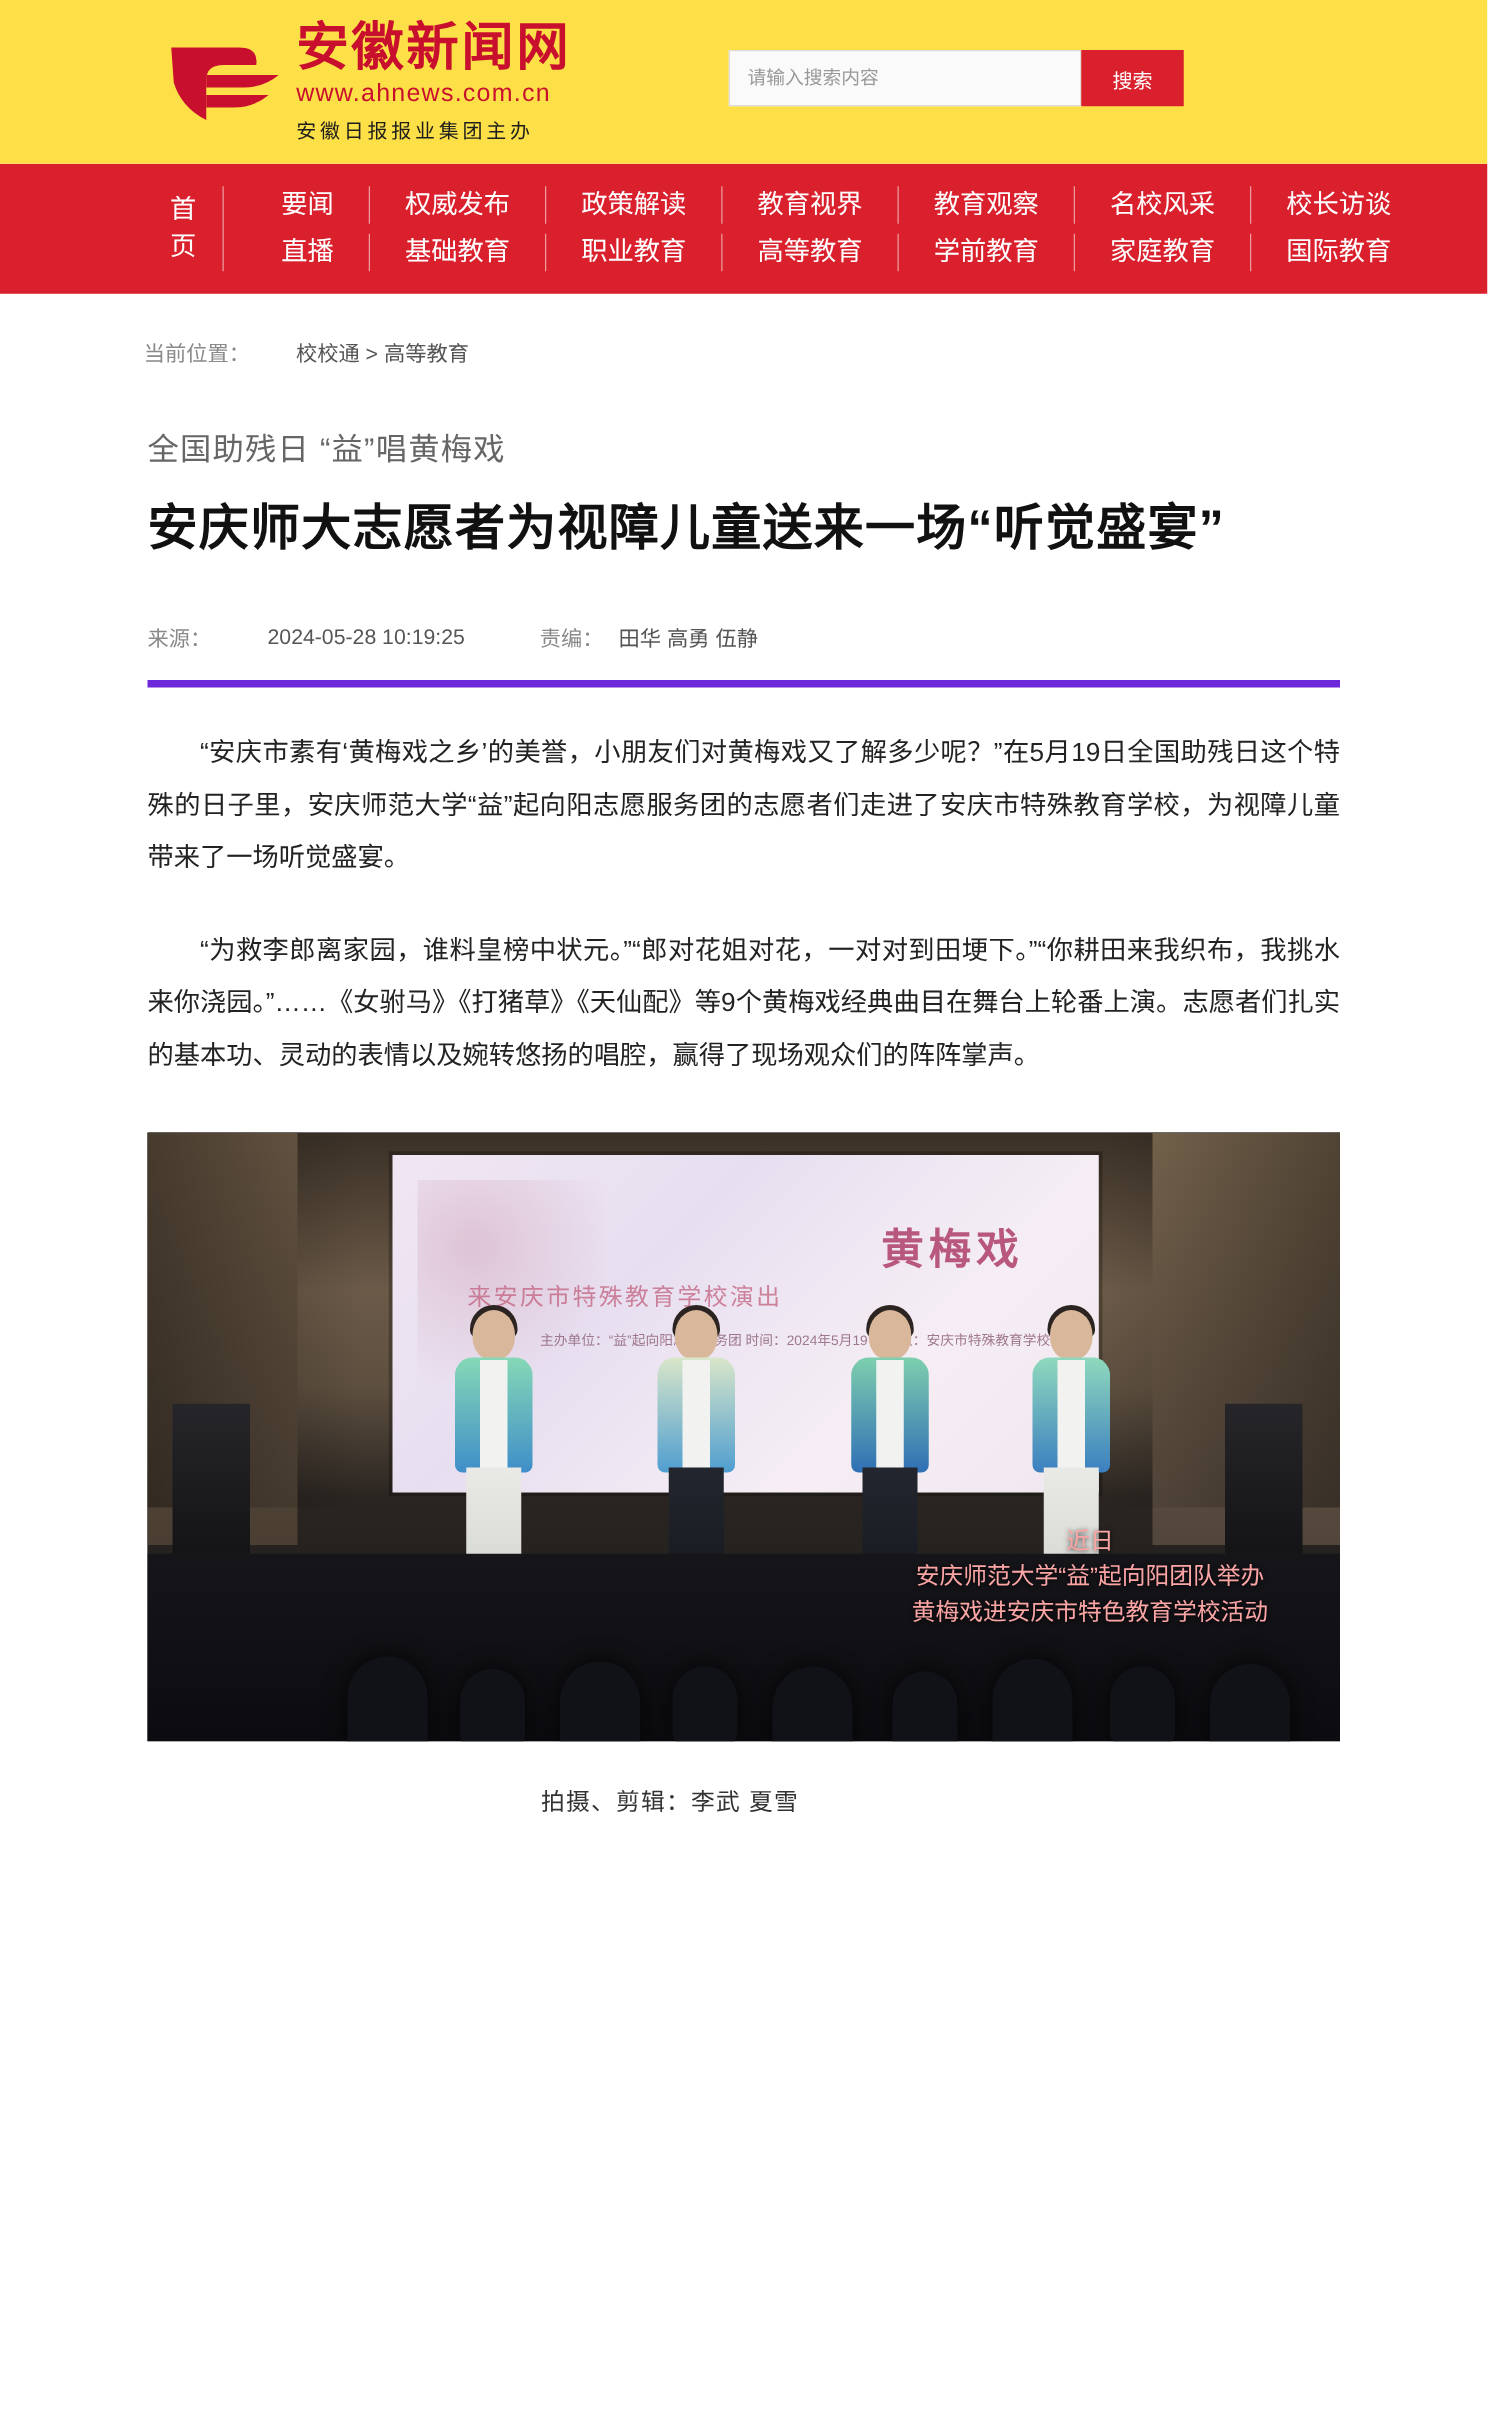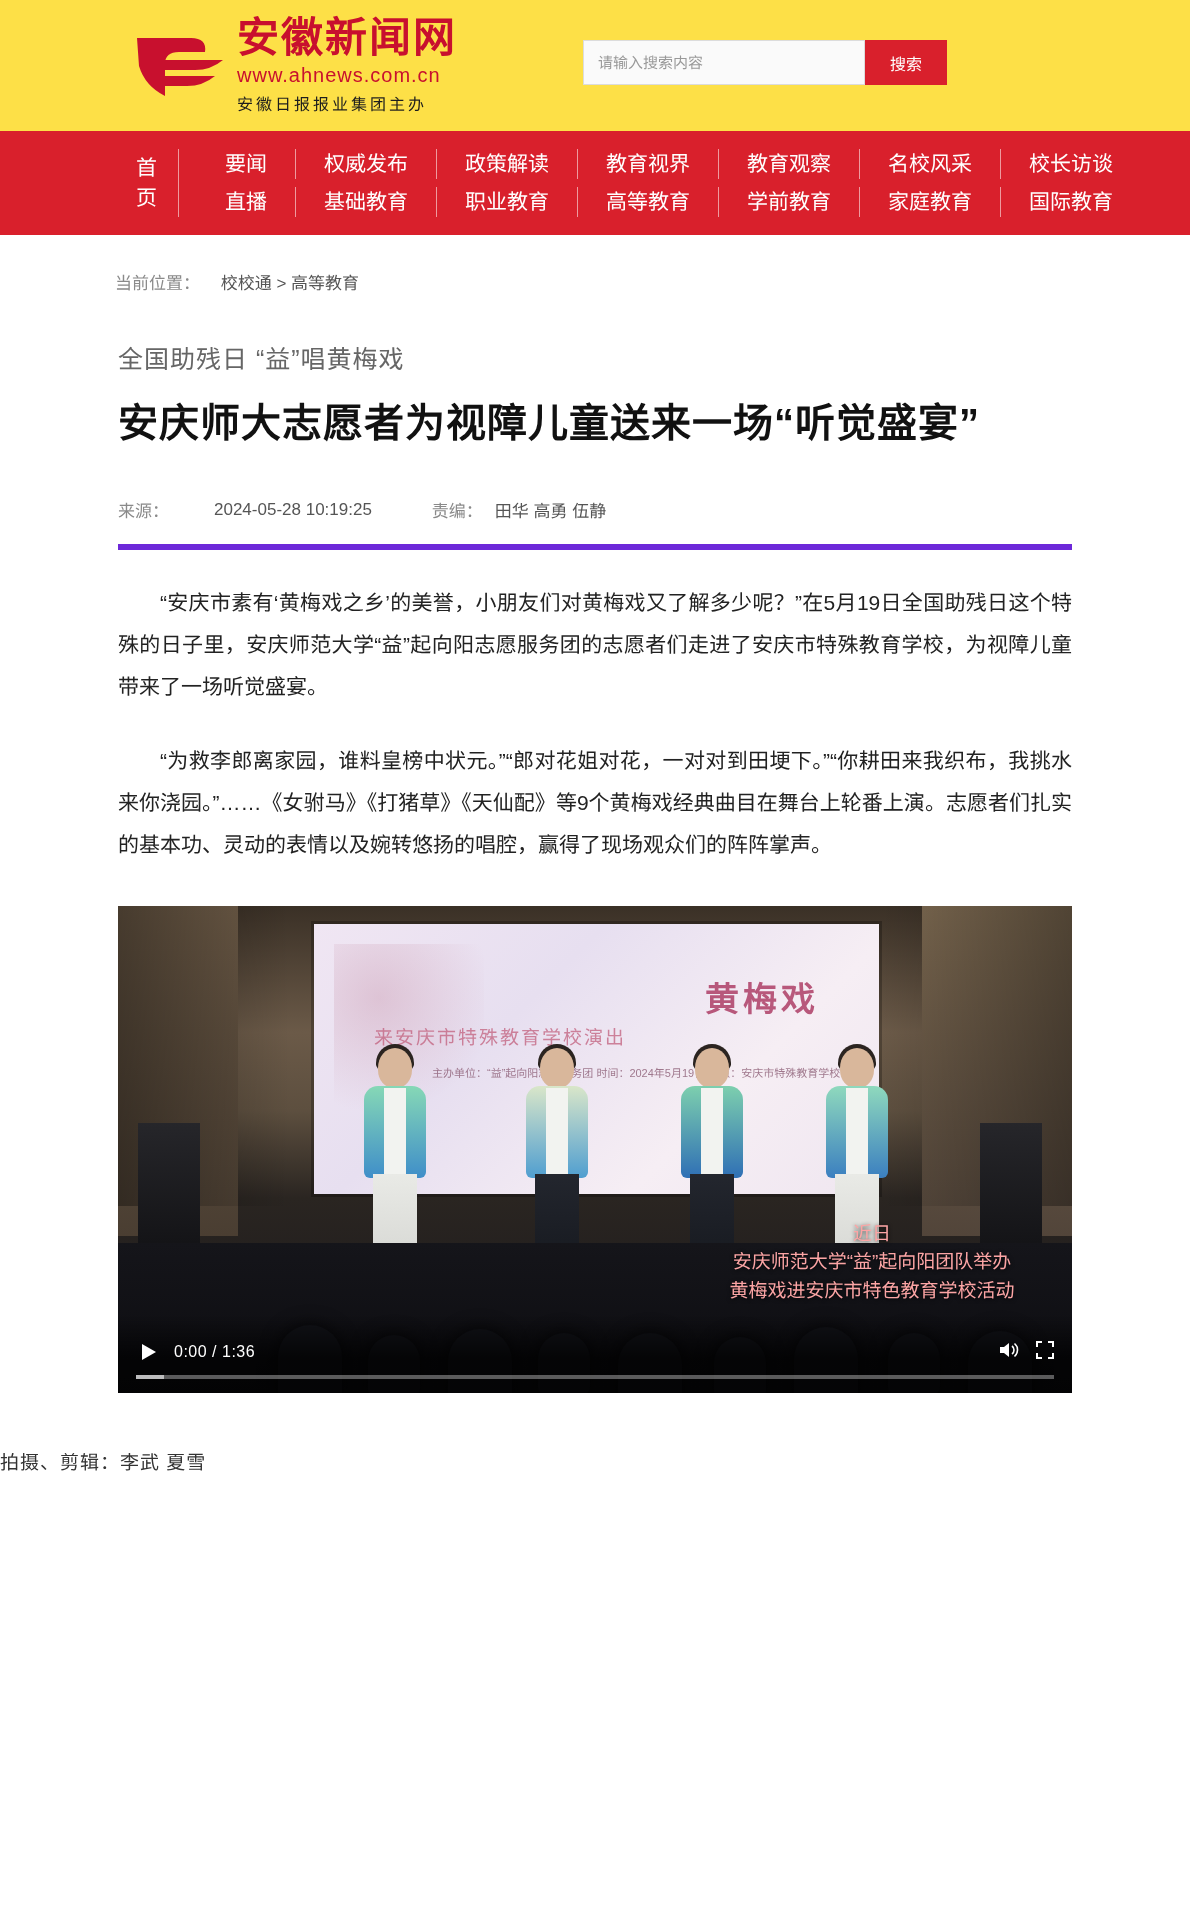--- a/index.html
+++ b/index.html
@@ -114,21 +114,21 @@
     line-height: 30px;
   }
   .nav-item:last-child { border-right: none; }
 
   
   .breadcrumb {
     padding: 34px 0 0 115px;
     font-size: 17px;
     color: #6d6d6d;
   }
-  .breadcrumb .bc-label { color: #8a8a8a; margin-right: 16px; }
+  .breadcrumb .bc-label { color: #8a8a8a; margin-right: 32px; }
   .breadcrumb .bc-path { color: #555; }
 
   
   .article {
     padding: 0 118px;
   }
   .shoulder {
     margin-top: 45px;
     font-size: 25px;
     color: #666;
@@ -306,22 +306,22 @@
   .vol-icon { margin-right: 16px; cursor: pointer; }
   .fs-icon { cursor: pointer; }
   .progress {
     height: 4px; background: rgba(255,255,255,.35);
     position: relative;
     cursor: pointer;
   }
   .progress .buffered { position: absolute; left:0; top:0; height:100%; width: 3%; background: rgba(255,255,255,.6); }
 
   .credit {
-    text-align: left;
-    padding: 54px 118px 40px 0;
+    text-align: center;
+    padding: 33px 118px 40px 0;
     font-size: 19px;
     color: #333;
     letter-spacing: 1px;
   }
 </style>
 </head>
 <body>
 
 <div class="header">
   <div class="logo-wrap">
@@ -450,40 +450,16 @@
         <div class="head" style="left:850px; bottom:-16px;"></div>
       </div>
     </div>
 
     <div class="vid-caption">
       <div>近日</div>
       <div>安庆师范大学“益”起向阳团队举办</div>
       <div>黄梅戏进安庆市特色教育学校活动</div>
     </div>
 
-    <div class="controls">
-      <div class="ctrl-row">
-        <div class="play-btn">
-          <div class="play-tri"></div>
-        </div>
-        <div class="time">0:00 / 1:36</div>
-        <div class="ctrl-spacer"></div>
-        <div class="vol-icon">
-          <svg width="22" height="18" viewBox="0 0 22 18" xmlns="http://www.w3.org/2000/svg">
-            <path d="M2 6 h4 L11 2 v14 L6 12 H2 z" fill="#ffffff"></path>
-            <path d="M14 5 a5 5 0 0 1 0 8" stroke="#ffffff" stroke-width="1.6" fill="none"></path>
-            <path d="M16.5 2.5 a8.5 8.5 0 0 1 0 13" stroke="#ffffff" stroke-width="1.6" fill="none"></path>
-          </svg>
-        </div>
-        <div class="fs-icon">
-          <svg width="18" height="18" viewBox="0 0 18 18" xmlns="http://www.w3.org/2000/svg">
-            <path d="M1 6 V1 H6 M12 1 H17 V6 M17 12 V17 H12 M6 17 H1 V12" stroke="#ffffff" stroke-width="2" fill="none"></path>
-          </svg>
-        </div>
-      </div>
-      <div class="progress">
-        <div class="buffered"></div>
-      </div>
-    </div>
   </div>
 </div>
 
 <div class="credit">拍摄、剪辑：李武 夏雪</div>
 
 </body></html>

